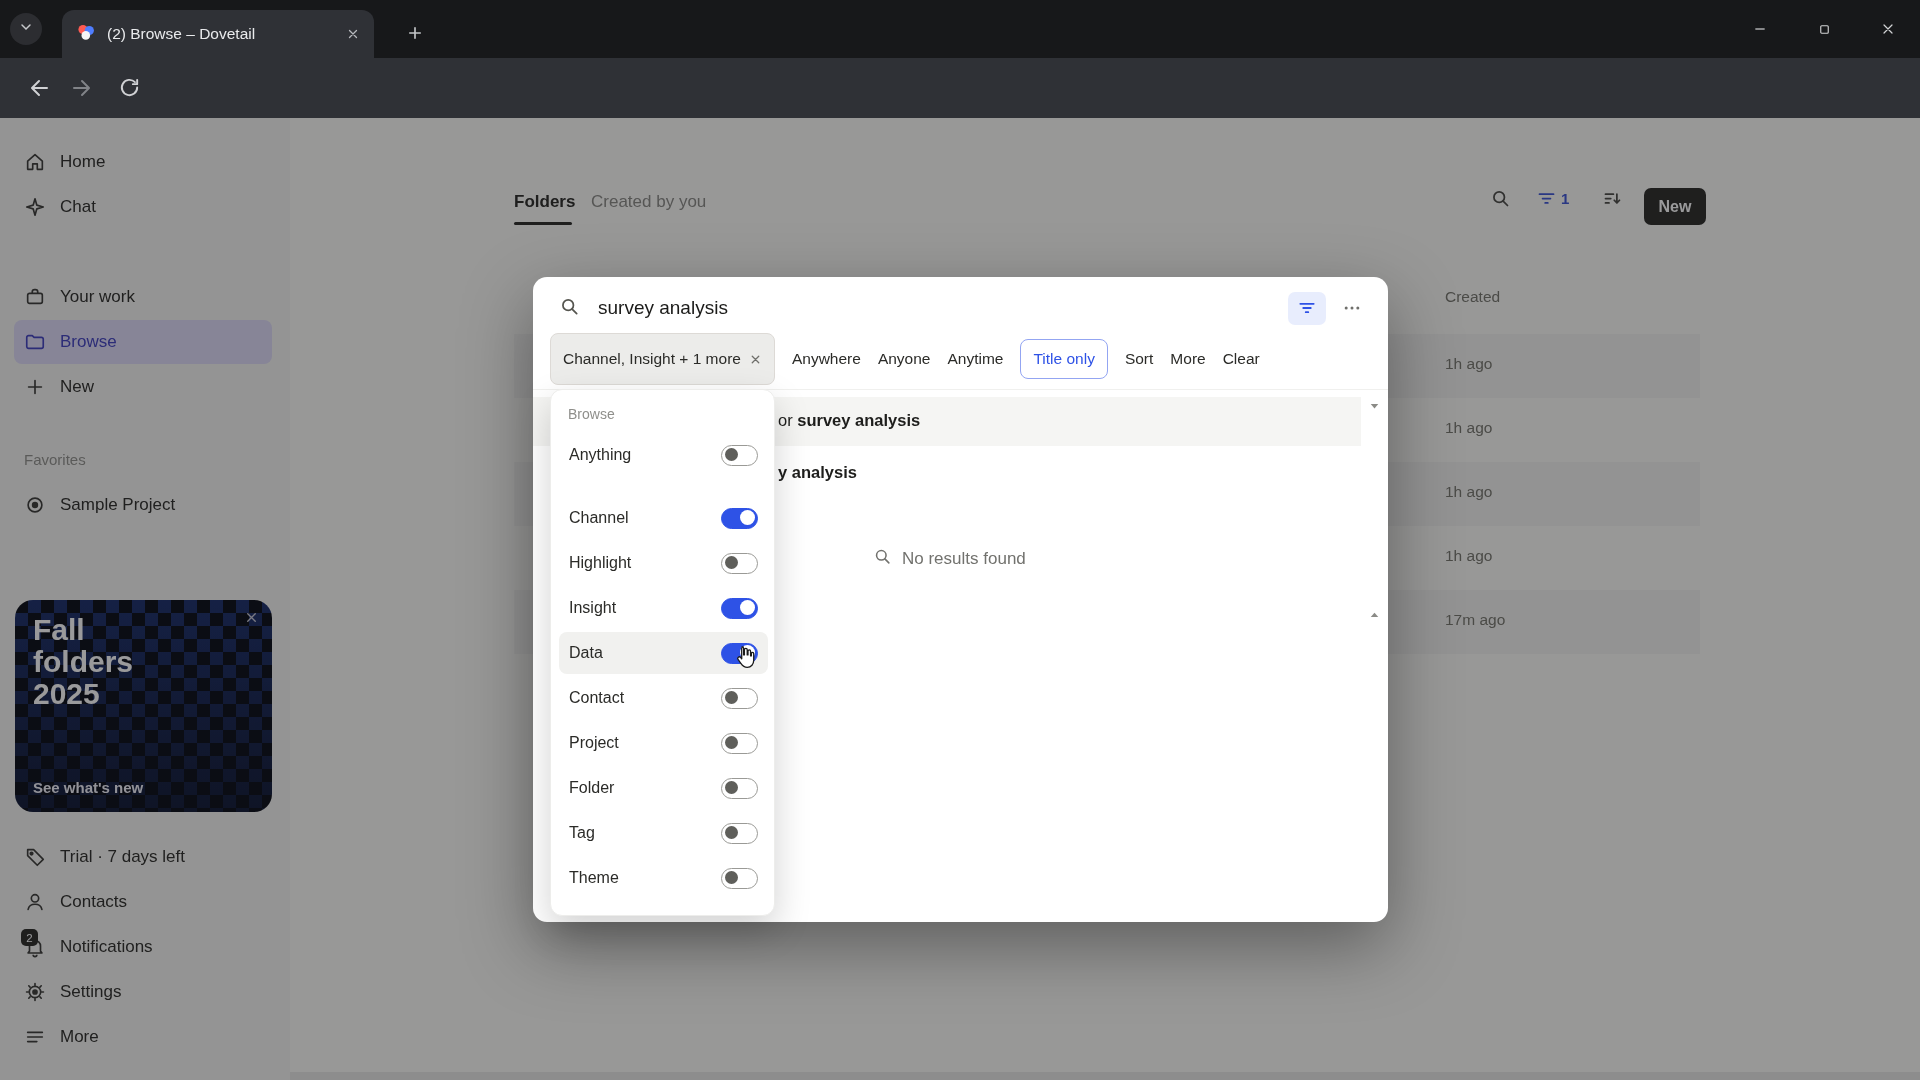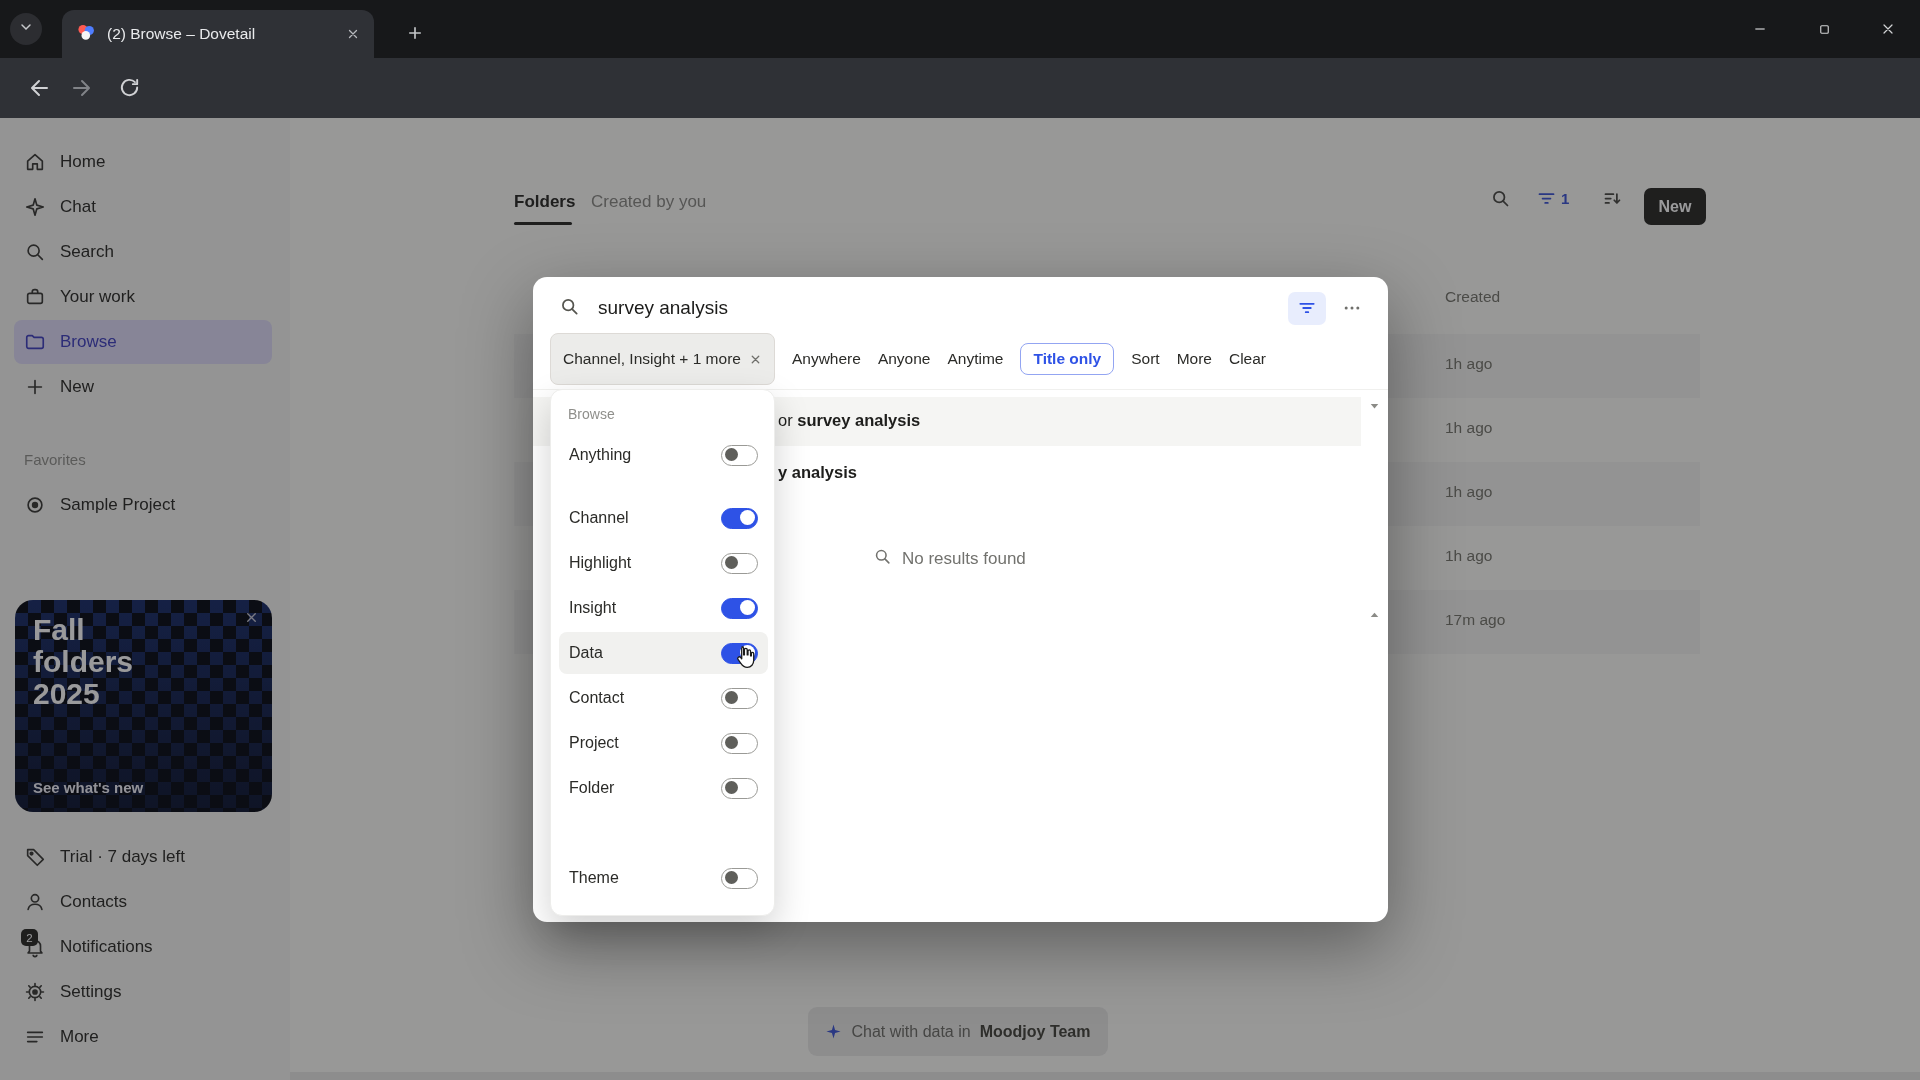--- a/index.html
+++ b/index.html
@@ -82,21 +82,21 @@
   .m-head .mag{color:#55554f;}
   .m-input{border:none;outline:none;background:transparent;font-size:19px;color:#1b1b19;flex:1;
     font-family:"Liberation Sans",sans-serif;}
   .m-filter{width:38px;height:33px;border-radius:7px;background:#e8edfd;color:var(--blue,#2e52e6);
     display:flex;align-items:center;justify-content:center;}
   .m-more{color:#6f6f6b;display:flex;}
   .chips{position:absolute;left:17px;top:63px;height:38px;display:flex;align-items:center;gap:17px;}
   .chip{display:flex;align-items:center;gap:8px;font-size:15.5px;color:#2b2b28;white-space:nowrap;}
   .chip.sel{background:#ececea;border:1px solid #dddad6;border-radius:8px;height:52px;padding:0 12px;}
   .chip.sel .x{color:#6f6f6b;display:flex;}
-  .chip.blue{border:1.5px solid #93a5f2;color:var(--blue,#2e52e6);border-radius:8px;height:32px;padding:0 12px;font-weight:700;}
+  .chip.blue{border:1.5px solid #93a5f2;color:var(--blue,#2e52e6);border-radius:8px;height:40px;padding:0 12px;font-weight:400;}
   .m-div{position:absolute;left:0;right:0;top:112px;height:1px;background:#f0f0ee;}
   .sugg1{position:absolute;left:0;top:120px;width:828px;height:49px;background:#f5f5f3;}
   .sugg1 .t{position:absolute;left:245px;top:14px;font-size:16.5px;color:#1e1e1c;}
   .sugg2{position:absolute;left:245px;top:186px;font-size:16.5px;color:#1e1e1c;font-weight:700;}
   .bold{font-weight:700;}
   .empty{position:absolute;left:340px;top:270px;display:flex;align-items:center;gap:10px;color:#72726e;font-size:17px;}
   .scroll-up{position:absolute;left:834px;top:122px;color:#8b8b87;}
   .scroll-dn{position:absolute;left:834px;top:330px;color:#8b8b87;}
 
   
@@ -229,27 +229,20 @@
         <span class="ic"><svg width="22" height="22" viewBox="0 0 24 24" fill="none" stroke="currentColor" stroke-width="1.8" stroke-linejoin="round">
               <path d="M4 11l8-7 8 7v9h-5.5v-6h-5v6H4z"></path>
             </svg></span>
         <span>Home</span>
       </div>
       <div class="srow" style="top:67px">
         <span class="ic"><svg width="22" height="22" viewBox="0 0 24 24" fill="none" stroke="currentColor" stroke-width="1.8" stroke-linejoin="round">
               <path d="M12 3l2 7 7 2-7 2-2 7-2-7-7-2 7-2z"></path>
             </svg></span>
         <span>Chat</span>
-      </div>
-      <div class="srow" style="top:112px">
-        <span class="ic"><svg width="22" height="22" viewBox="0 0 24 24" fill="none" stroke="currentColor" stroke-width="1.8" stroke-linecap="round">
-              <circle cx="10.5" cy="10.5" r="6"></circle>
-              <path d="M15 15l5 5"></path>
-            </svg></span>
-        <span>Search</span>
       </div>
       <div class="srow" style="top:157px">
         <span class="ic"><svg width="22" height="22" viewBox="0 0 24 24" fill="none" stroke="currentColor" stroke-width="1.8" stroke-linejoin="round">
               <rect x="4" y="8" width="16" height="11" rx="2"></rect>
               <path d="M9 8V6.5A2.5 2.5 0 0 1 11.5 4h1A2.5 2.5 0 0 1 15 6.5V8"></path>
             </svg></span>
         <span>Your work</span>
       </div>
       <div class="srow active" style="top:202px">
         <span class="ic"><svg width="22" height="22" viewBox="0 0 24 24" fill="none" stroke="currentColor" stroke-width="1.8" stroke-linejoin="round">
@@ -363,29 +356,20 @@
             <span class="time">1h ago</span>
           </div>
         <div class="trow" style="top:408px">
             <span class="time">1h ago</span>
           </div>
         <div class="trow" style="top:472px">
             <span class="time">17m ago</span>
           </div>
       </div>
 
-      <div class="chat-cta">
-        <span style="color:#3f57d6;display:flex">
-          <svg width="17" height="17" viewBox="0 0 24 24" fill="currentColor">
-              <path d="M12 2l2.2 7.8L22 12l-7.8 2.2L12 22l-2.2-7.8L2 12l7.8-2.2z"></path>
-            </svg>
-        </span>
-        <span>Chat with data in</span>
-        <b>Moodjoy Team</b>
-      </div>
       <div class="bottom-strip"></div>
     </div>
 
     <div class="dim"></div>
   </div>
 
   <div class="modal">
     <div class="m-head">
       <span class="mag">
         <svg width="21" height="21" viewBox="0 0 24 24" fill="none" stroke="currentColor" stroke-width="2" stroke-linecap="round">
@@ -481,20 +465,24 @@
         <span class="tgl"></span>
       </div>
     <div class="dd-row" style="top:332px">
         <span>Project</span>
         <span class="tgl"></span>
       </div>
     <div class="dd-row" style="top:377px">
         <span>Folder</span>
         <span class="tgl"></span>
       </div>
+    <div class="dd-row" style="top:422px">
+        <span>Tag</span>
+        <span class="tgl"></span>
+      </div>
     <div class="dd-row" style="top:467px">
         <span>Theme</span>
         <span class="tgl"></span>
       </div>
   </div>
 
   <div class="cursor">
     <svg width="26" height="26" viewBox="0 0 24 24">
         <path d="M9.3 2.6c.8 0 1.45.65 1.45 1.45v6h.7V5.3c0-.72.58-1.3 1.3-1.3s1.3.58 1.3 1.3v4.75h.7V6.6c0-.66.54-1.2 1.2-1.2s1.2.54 1.2 1.2v4.4h.7V8.9c0-.6.5-1.1 1.1-1.1s1.1.5 1.1 1.1v6.2c0 3.4-2.3 6.5-6 6.5-2.9 0-4.2-1.2-5.7-3.4l-2.8-3.9c-.5-.7-.35-1.65.3-2.15.65-.5 1.55-.4 2.05.2l1.05 1.25V4.05c0-.8.65-1.45 1.45-1.45z" fill="#fff" stroke="#1a1a1a" stroke-width="1.2" stroke-linejoin="round"></path>
       </svg>

